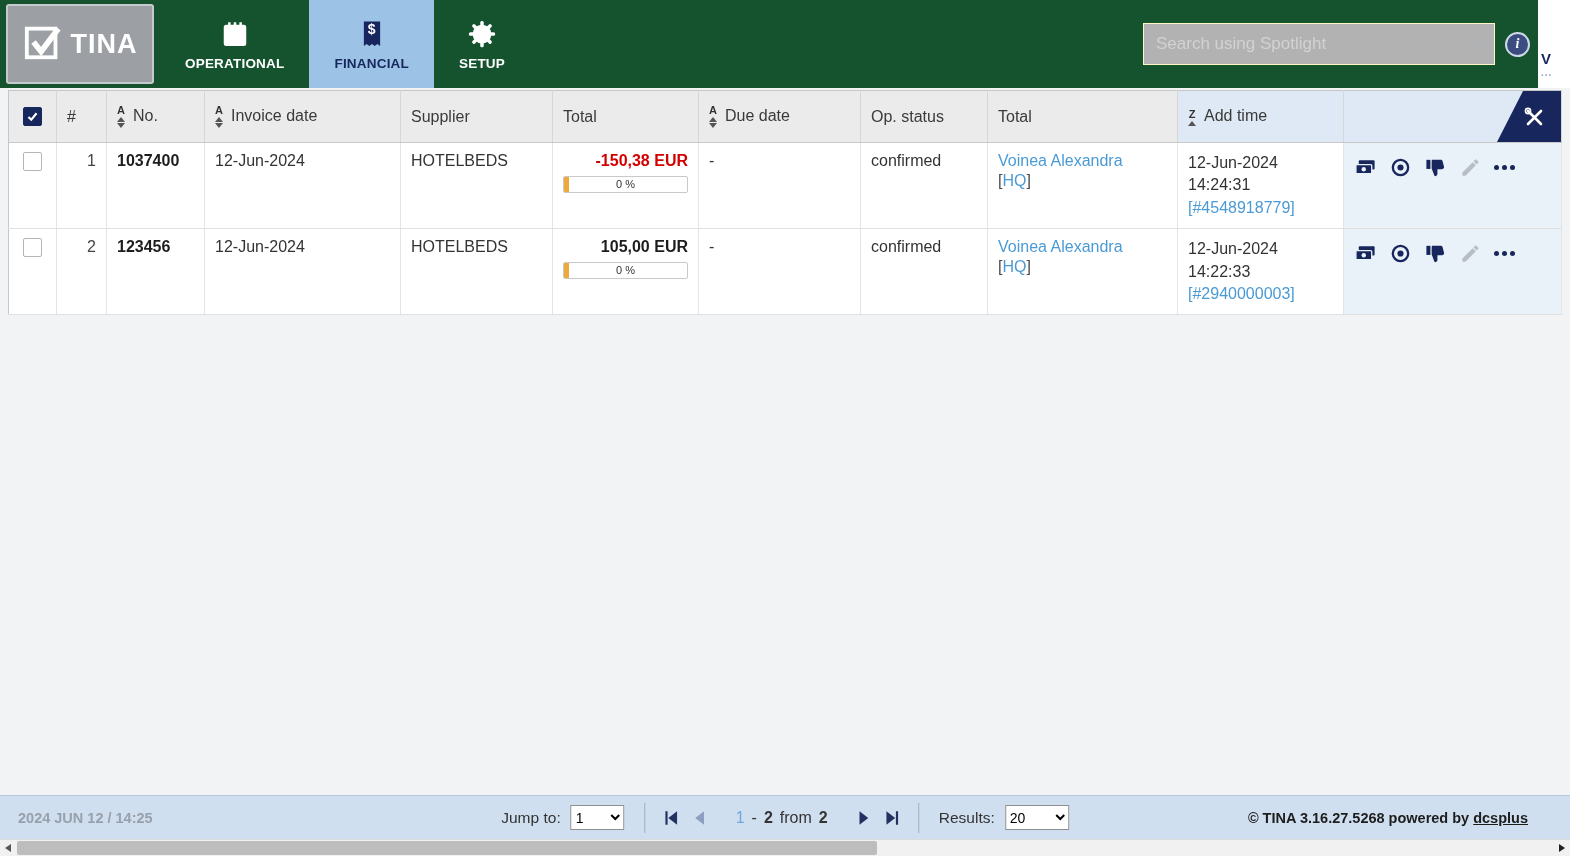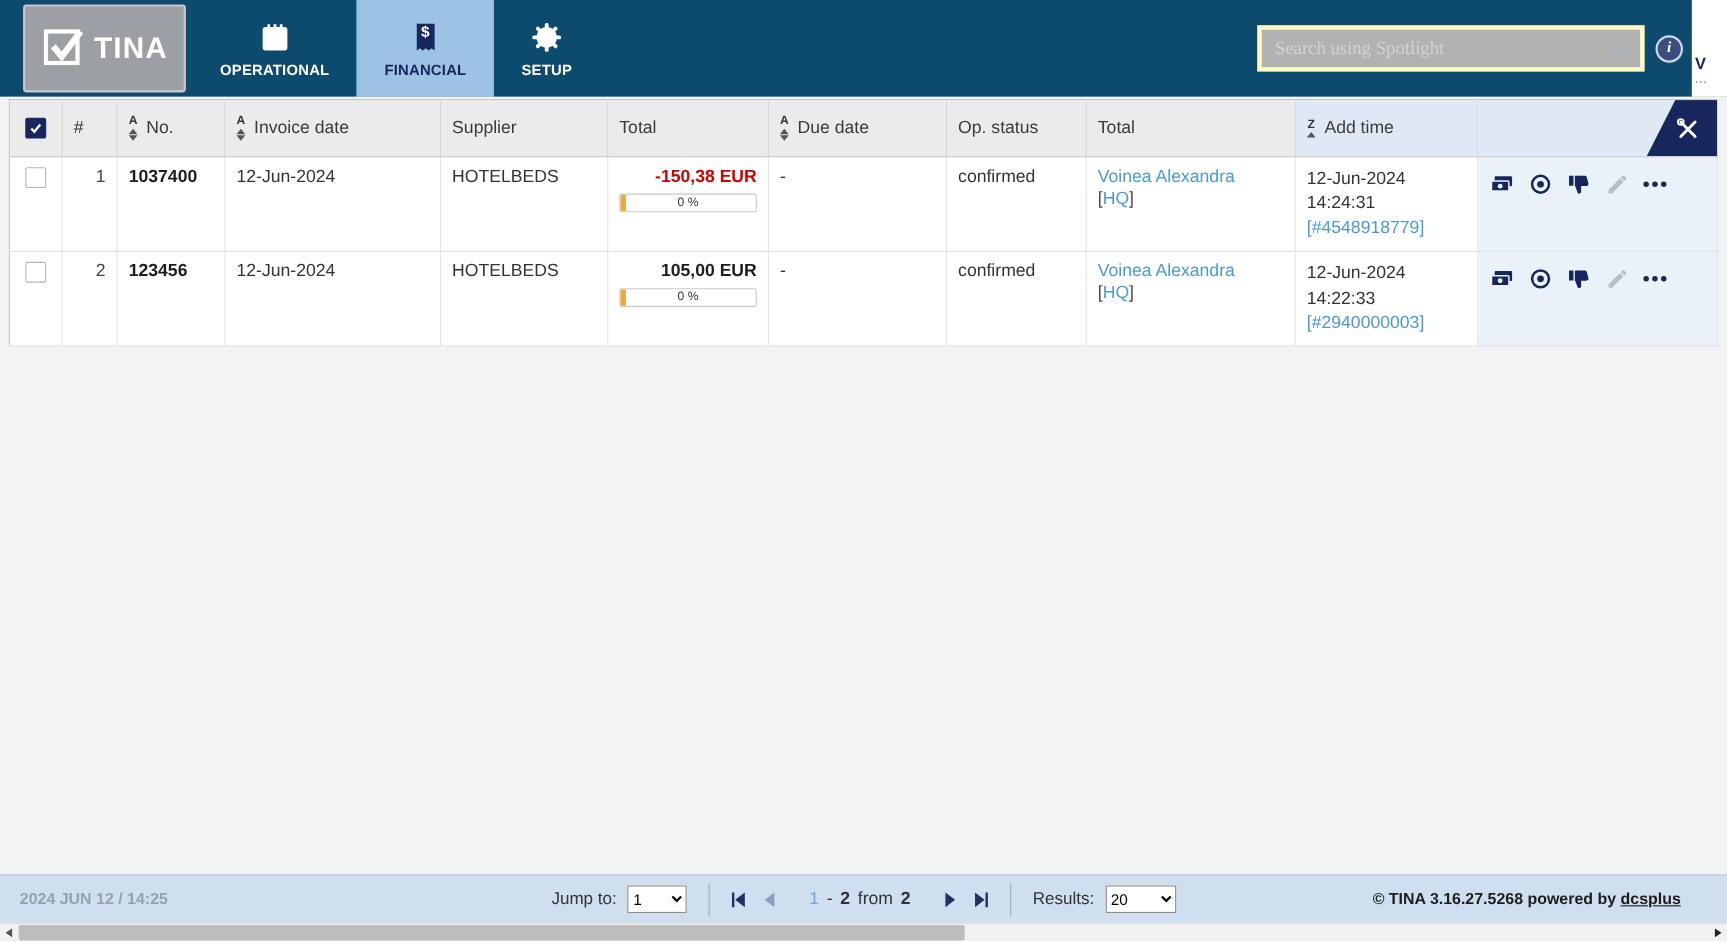--- a/index.html
+++ b/index.html
@@ -1,37 +1,37 @@
 <!DOCTYPE html>
 <html><head>
 <meta charset="utf-8">
 <style>
   * { margin:0; padding:0; box-sizing:border-box; }
   html,body { width:1570px; height:856px; overflow:hidden; font-family:"Liberation Sans",sans-serif; background:#fff; }
   .page { width:1570px; height:856px; display:flex; flex-direction:column; }
 
   
-  .topnav { flex:0 0 88px; background:#0c4a6e; display:flex; align-items:stretch;padding-left:15px; }
+  .topnav { flex:0 0 88px; background:#14532d; display:flex; align-items:stretch; }
   .logo { margin:4px 6px; width:148px; background:#9c9fa3; border:2px solid #c6c9cd; border-radius:3px;
           display:flex; align-items:center; justify-content:center; gap:6px; cursor:pointer; }
   .logo svg { width:42px; height:42px; }
   .logo-text { color:#fff; font-size:27px; font-weight:bold; letter-spacing:1px; }
   .tabs { display:flex; }
   .tab { padding:0 25px; display:flex; flex-direction:column; align-items:center; justify-content:center; gap:7px;
          color:#fff; cursor:pointer; }
   .tab-icon { height:32px; display:flex; align-items:flex-end; position:relative; }
   .tab-icon svg { width:30px; height:30px; fill:currentColor; }
   .tab-label { font-size:13.5px; font-weight:bold; letter-spacing:.2px; white-space:nowrap; }
   .tab.active { background:#9cc2e5; color:#17265c; }
   .dollar { position:absolute; left:0; right:0; top:4px; text-align:center; color:#fff; font-size:14px; font-weight:bold; }
   .tab:not(.active) .dollar { color:#1e2b5a; }
   .search-area { margin-left:auto; display:flex; align-items:center; gap:10px; padding-right:8px; }
   .searchbox { position:relative; width:352px; height:42px; }
-  .searchbox input { width:100%; height:100%; background:#b2b2b2; border:4px solid #fef9c3; padding:0 36px 0 12px;
-                     font-size:17px; color:#f2f2f2; font-family:Liberation Serif, serif; }
+  .searchbox input { width:100%; height:100%; background:#b2b2b2; border:1px solid #fef9c3; padding:0 36px 0 12px;
+                     font-size:17px; color:#f2f2f2; font-family:Liberation Sans, sans-serif; }
   .searchbox input::placeholder { color:#d2d2d2; }
   .search-dots { position:absolute; right:10px; top:9px; color:#9db5d8; font-size:15px; letter-spacing:2px; cursor:pointer; }
   .info-btn { width:25px; height:25px; border-radius:50%; background:#3b4c80; border:2px solid #cfd8e8; color:#fff;
               font-weight:bold; font-size:14px; display:flex; align-items:center; justify-content:center; cursor:pointer;
               font-family:"Liberation Serif",serif; font-style:italic; }
   .right-strip { width:32px; background:#fff; display:flex; flex-direction:column; align-items:flex-start;
                  justify-content:flex-end; padding:4px 3px 10px; color:#17265c; font-weight:bold; font-size:15px; cursor:pointer; }
   .strip-dots { color:#8aa5c8; font-size:10px; letter-spacing:1px; }
 
   

